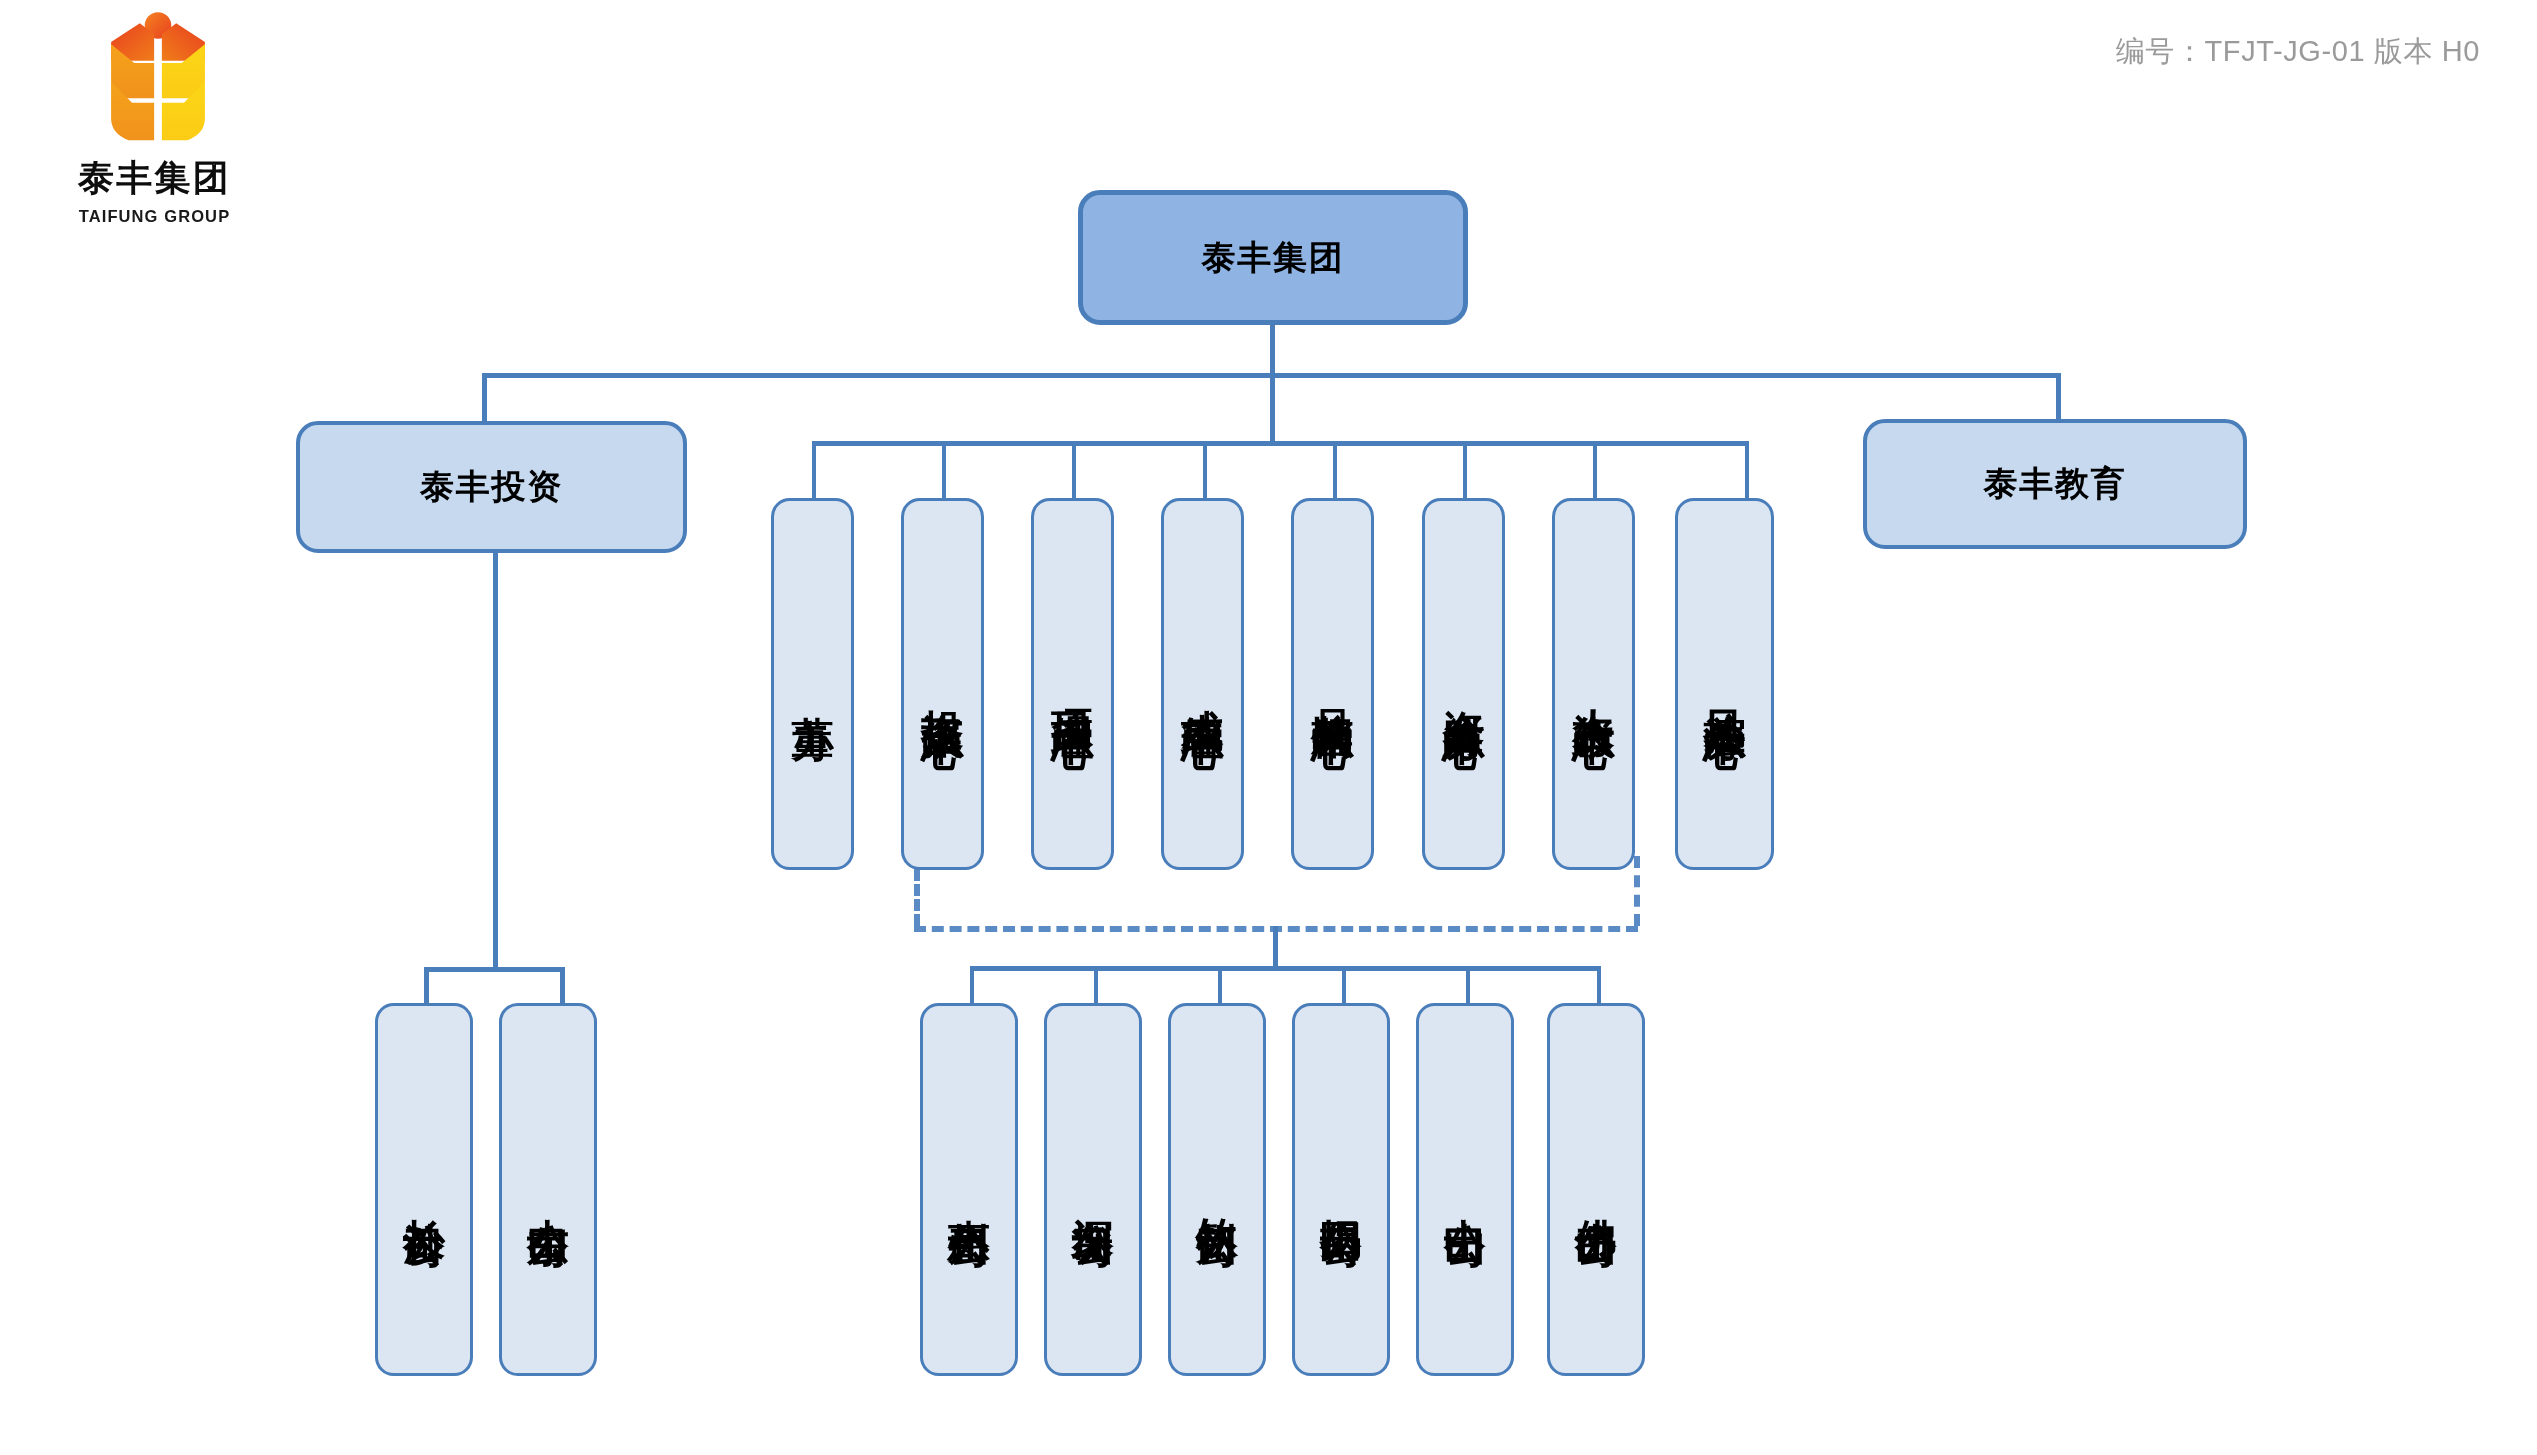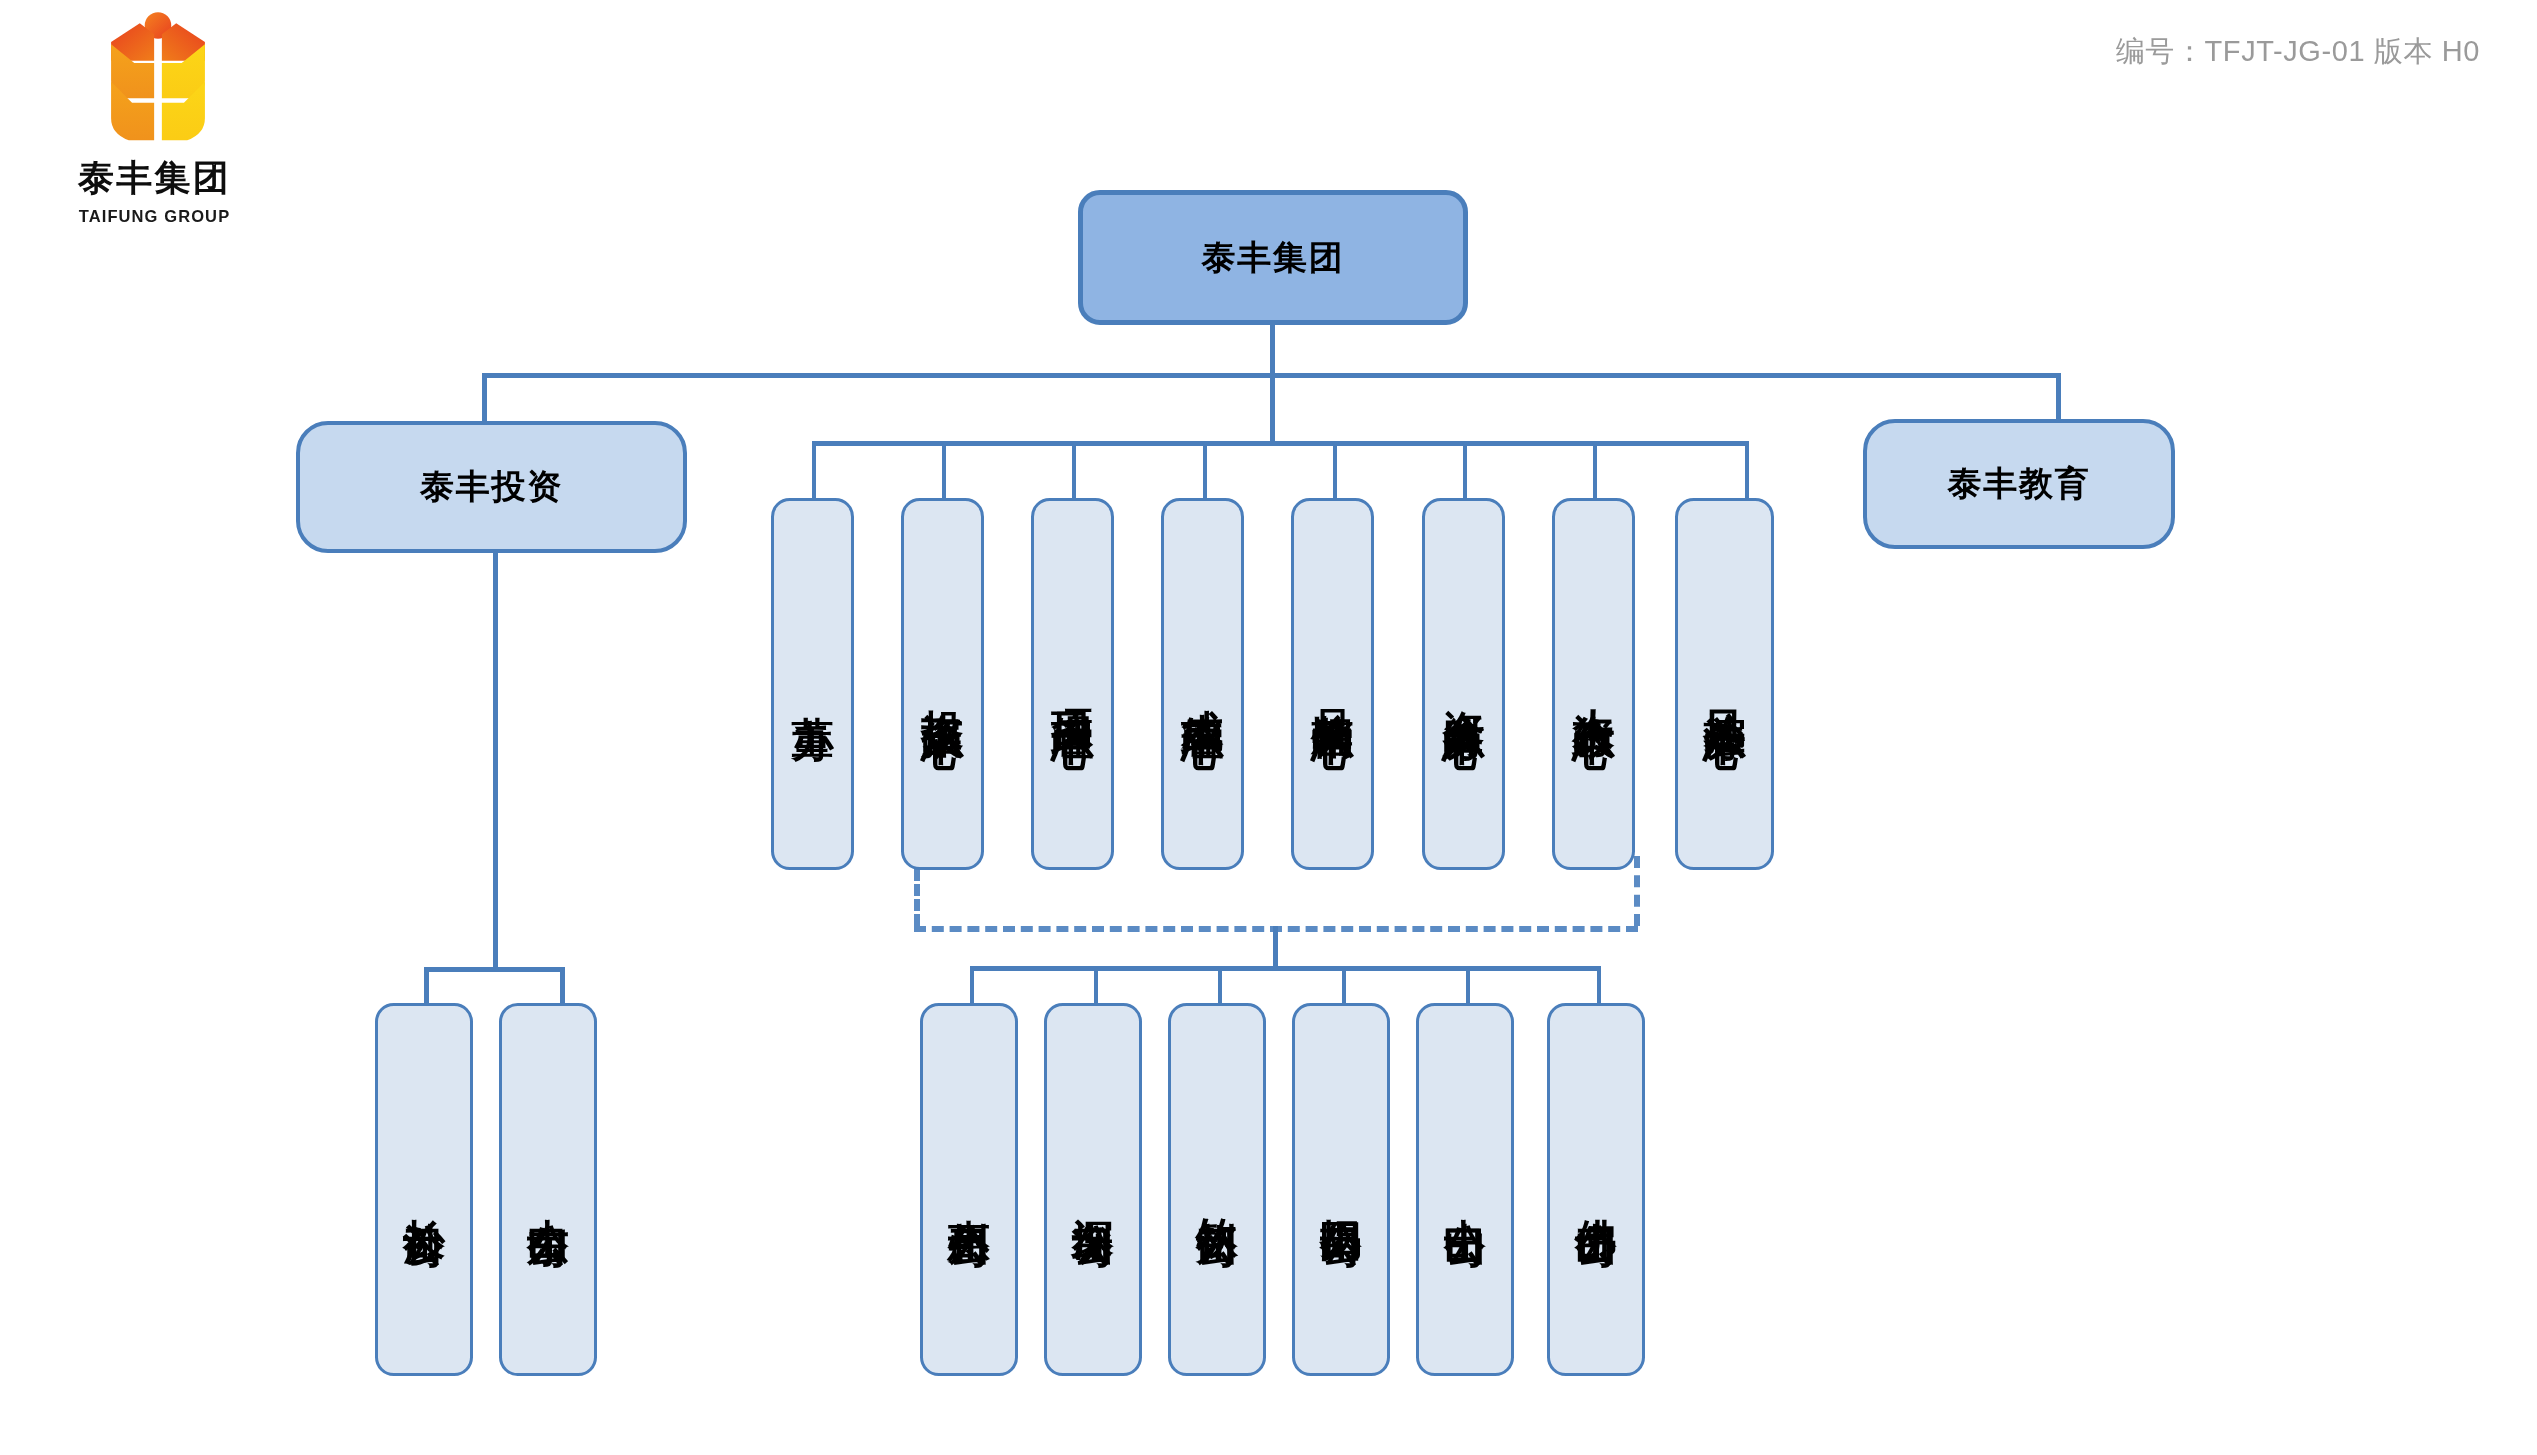--- a/index.html
+++ b/index.html
@@ -63,21 +63,21 @@
   }
   .node.root {
     background: #8fb4e3;
     border-color: #4a7ebb;
     border-width: 5px;
     border-radius: 22px;
   }
   .node.level2 {
     background: #c6d9ef;
     border-width: 4.4px;
-    border-radius: 32px;
+    border-radius: 22px;
     font-family: Liberation Mono, monospace;
   }
   .node.horiz { font-size: 34px; letter-spacing: 1.7px; }
   .node.vert {
     writing-mode: vertical-rl;
     text-orientation: upright;
     font-size: 42px;
     letter-spacing: 3.3px;
     padding-top: 3.3px;
   }
@@ -193,21 +193,21 @@
   <div class="conn v" style="left:1466px; top:966px; height:41px;"></div>
   <div class="conn v" style="left:1597px; top:966px; height:41px;"></div>
 
   <div class="node root horiz" style="left:1078px; top:190px; width:390px; height:135px;">
     <span>泰丰集团</span>
   </div>
 
   <div class="node level2 horiz" style="left:296px; top:421px; width:391px; height:132px;">
     <span>泰丰投资</span>
   </div>
-  <div class="node level2 horiz" style="left:1863px; top:419px; width:312px; height:130px;">
+  <div class="node level2 horiz" style="left:1863px; top:419px; width:384px; height:130px;">
     <span>泰丰教育</span>
   </div>
 
   <div class="node vert" style="left:771px; top:498px; width:83px; height:372px;">
     <span>董办</span>
   </div>
   <div class="node vert" style="left:901px; top:498px; width:83px; height:372px;">
     <span>投资拓展中心</span>
   </div>
   <div class="node vert" style="left:1031px; top:498px; width:83px; height:372px;">

